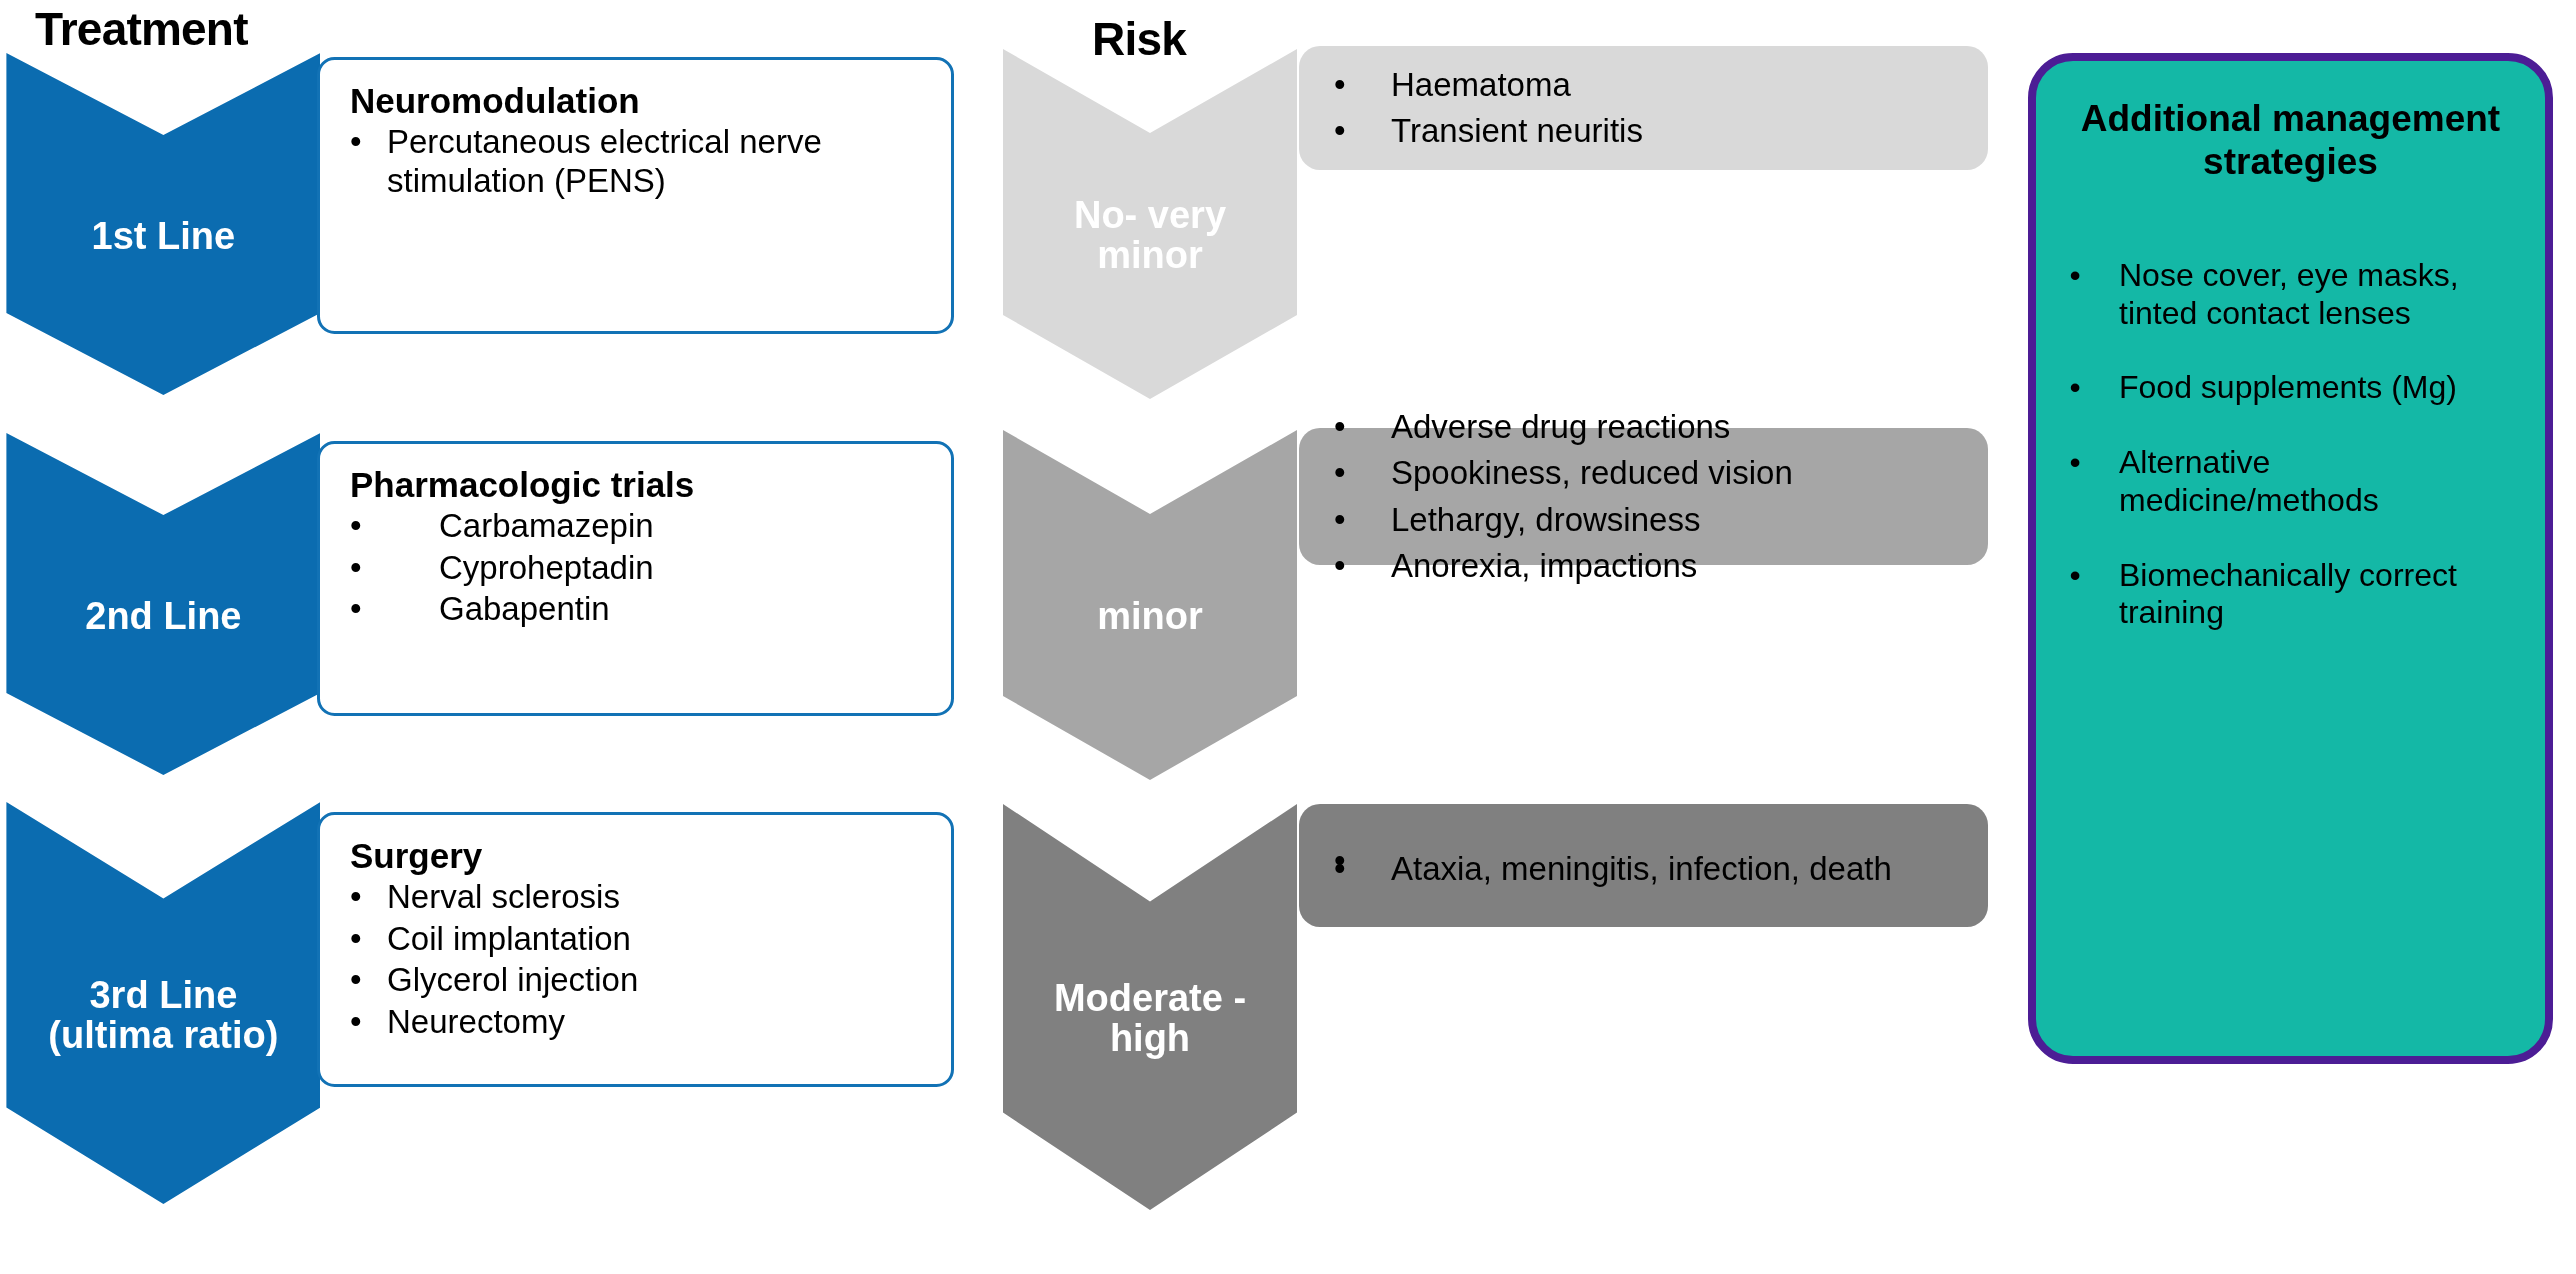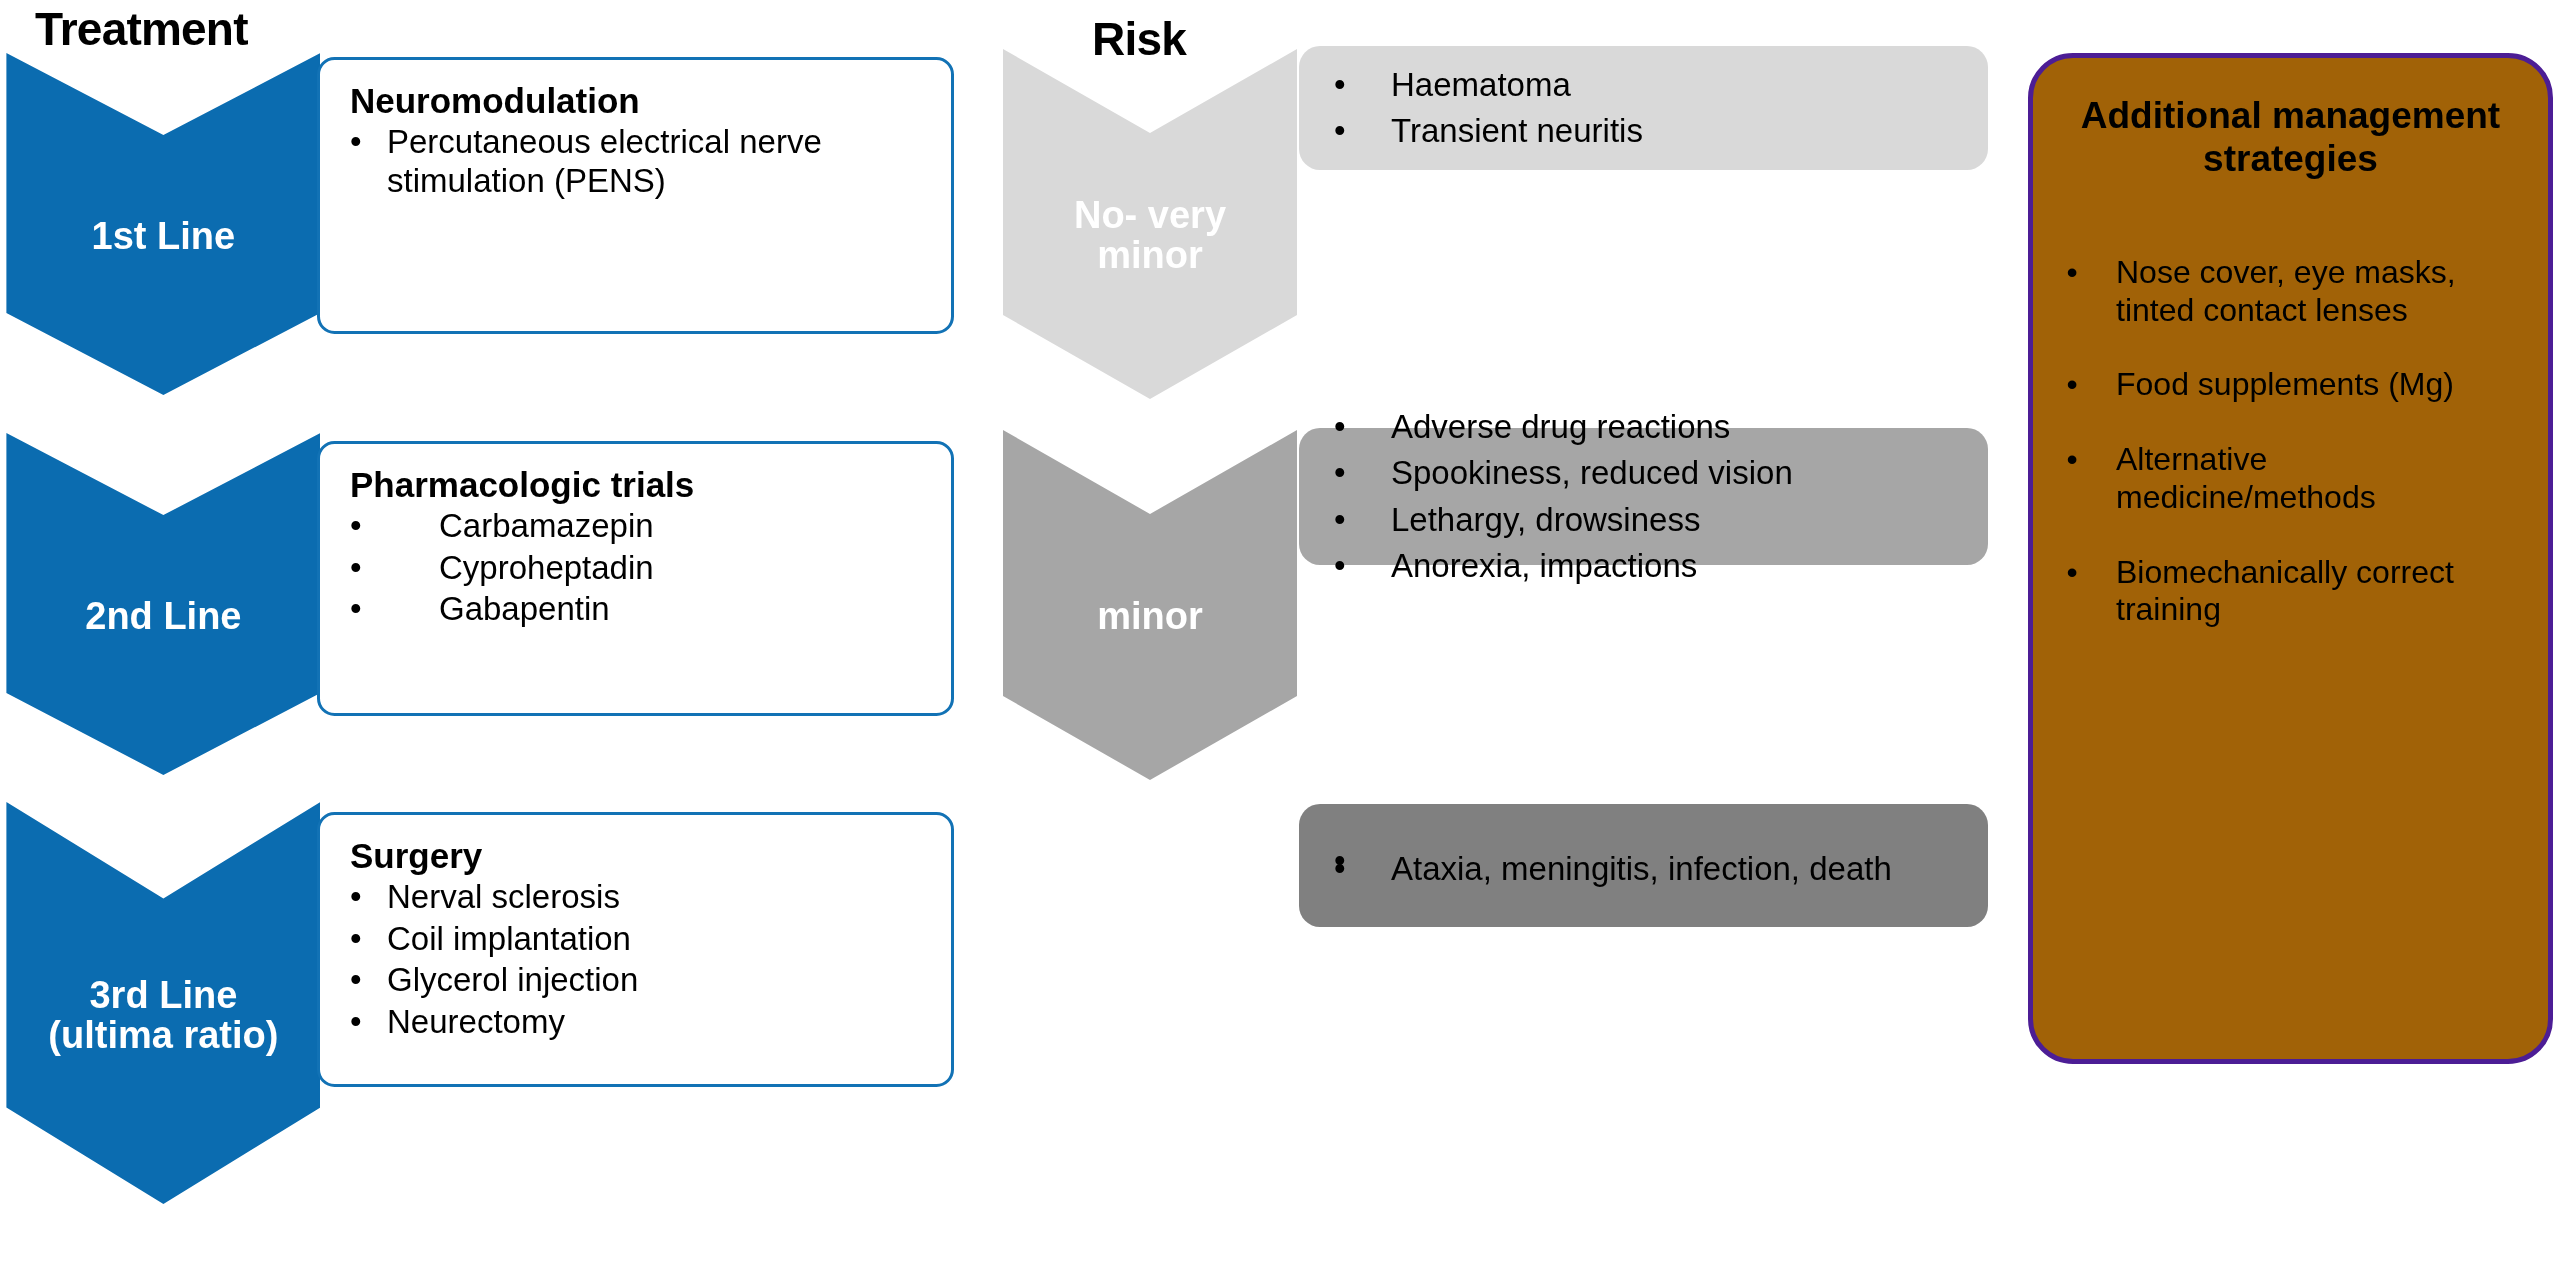--- a/index.html
+++ b/index.html
@@ -125,23 +125,23 @@
     margin-bottom: 8px;
   }
   .risk-bullets li:last-child { margin-bottom: 0; }
   .risk-bullets li .bullet-dot { position: absolute; left: 0; top: 0; }
 
   
   #panel-additional {
     position: absolute;
     left: 2028px; top: 53px;
     width: 525px; height: 1011px;
-    border: 5px solid #4c1d95;
+    border: 8px solid #4c1d95;
     border-radius: 45px;
-    background: #a16207;
+    background: #14b8a6;
     padding: 37px 24px 24px 24px;
   }
   #additional-title {
     font-size: 37px;
     font-weight: bold;
     color: #000000;
     text-align: center;
     line-height: 1.16;
     margin-bottom: 73px;
   }
@@ -233,20 +233,26 @@
 
   <div class="chevron chev-gray1" id="chev-risk-1">
     <span class="chevron-label">
       <span style="display:block">No- very</span>
       <span style="display:block">minor</span>
     </span>
   </div>
   <div class="chevron chev-gray2" id="chev-risk-2">
     <span class="chevron-label">minor</span>
   </div>
+  <div class="chevron chev-gray3" id="chev-risk-3">
+    <span class="chevron-label">
+      <span style="display:block">Moderate -</span>
+      <span style="display:block">high</span>
+    </span>
+  </div>
 
   <div class="risk-panel" id="risk-panel-1" style="left:1299px; top:46px; width:689px; height:124px; background:transparent;">
     <ul class="risk-bullets">
       <li>
         <span class="bullet-dot">•</span>
         <span>Haematoma</span>
       </li>
       <li>
         <span class="bullet-dot">•</span>
         <span>Transient neuritis</span>

